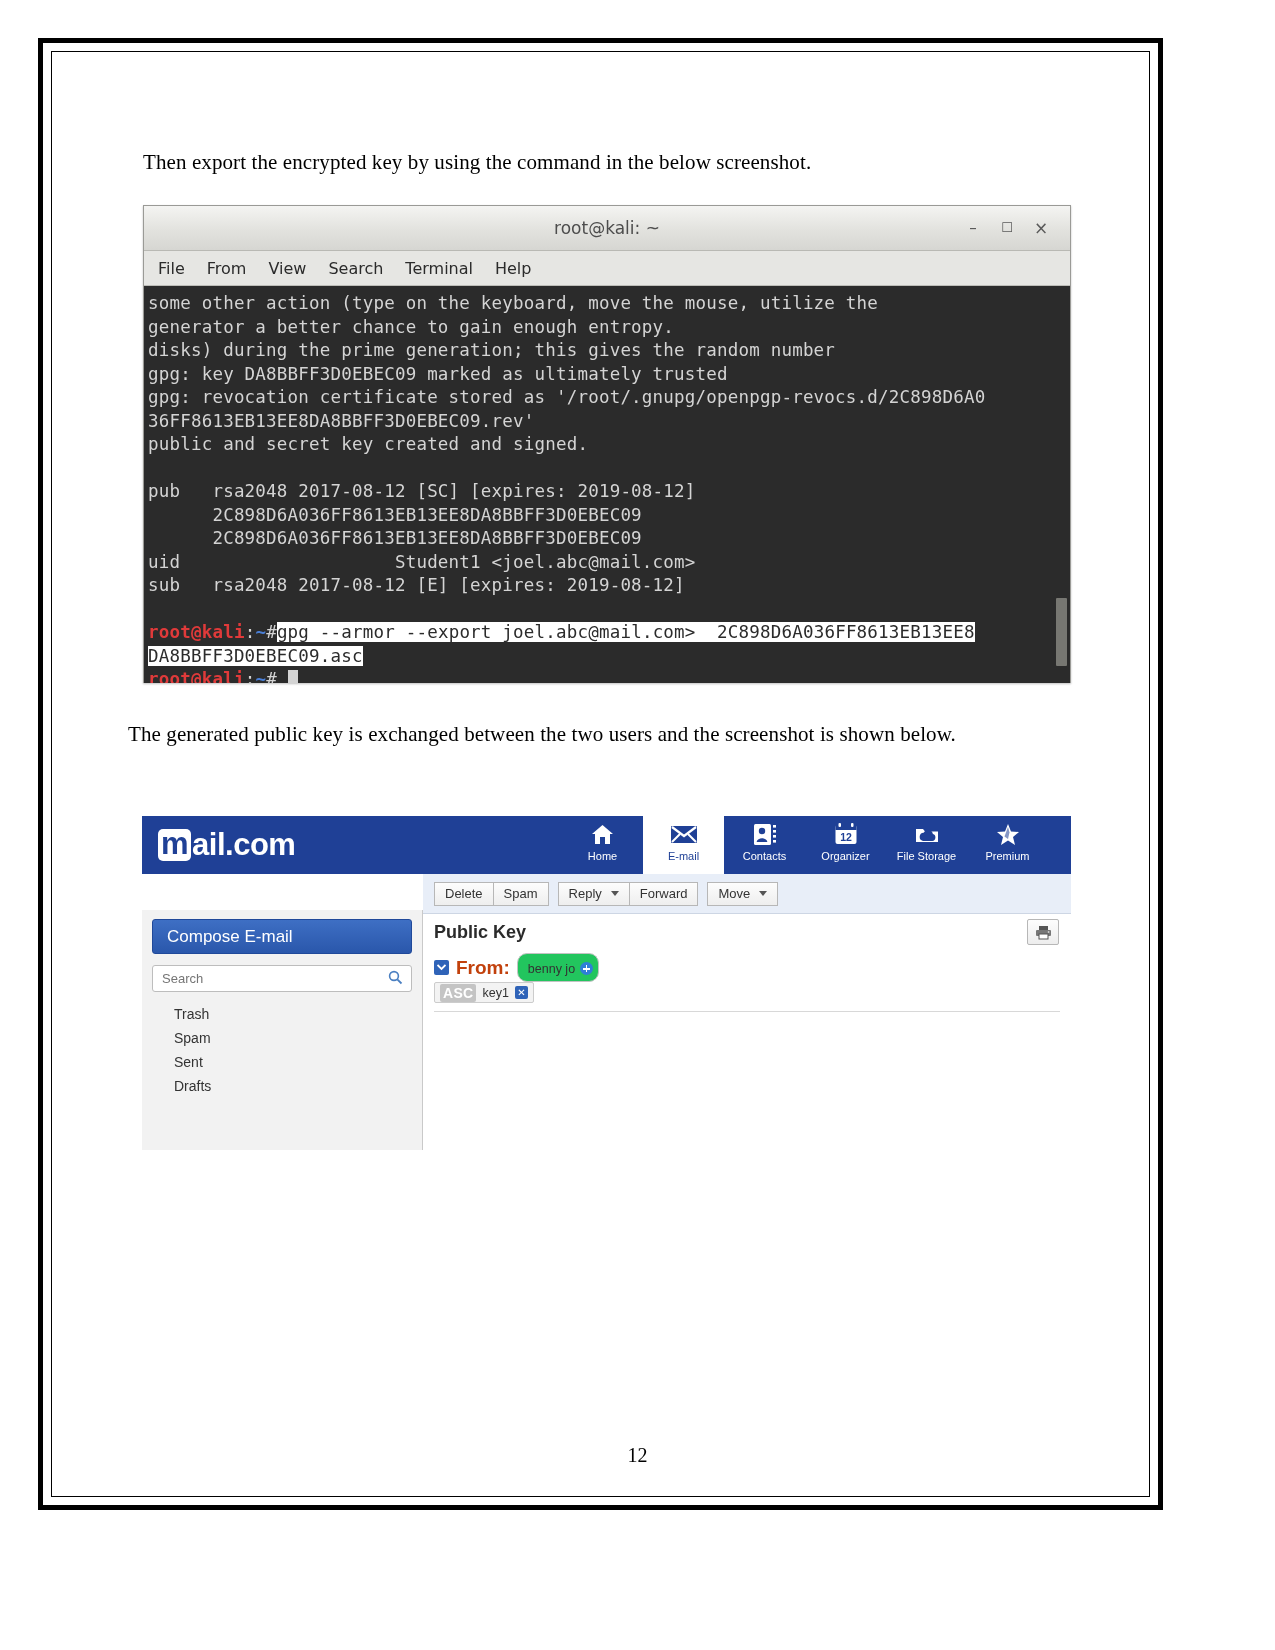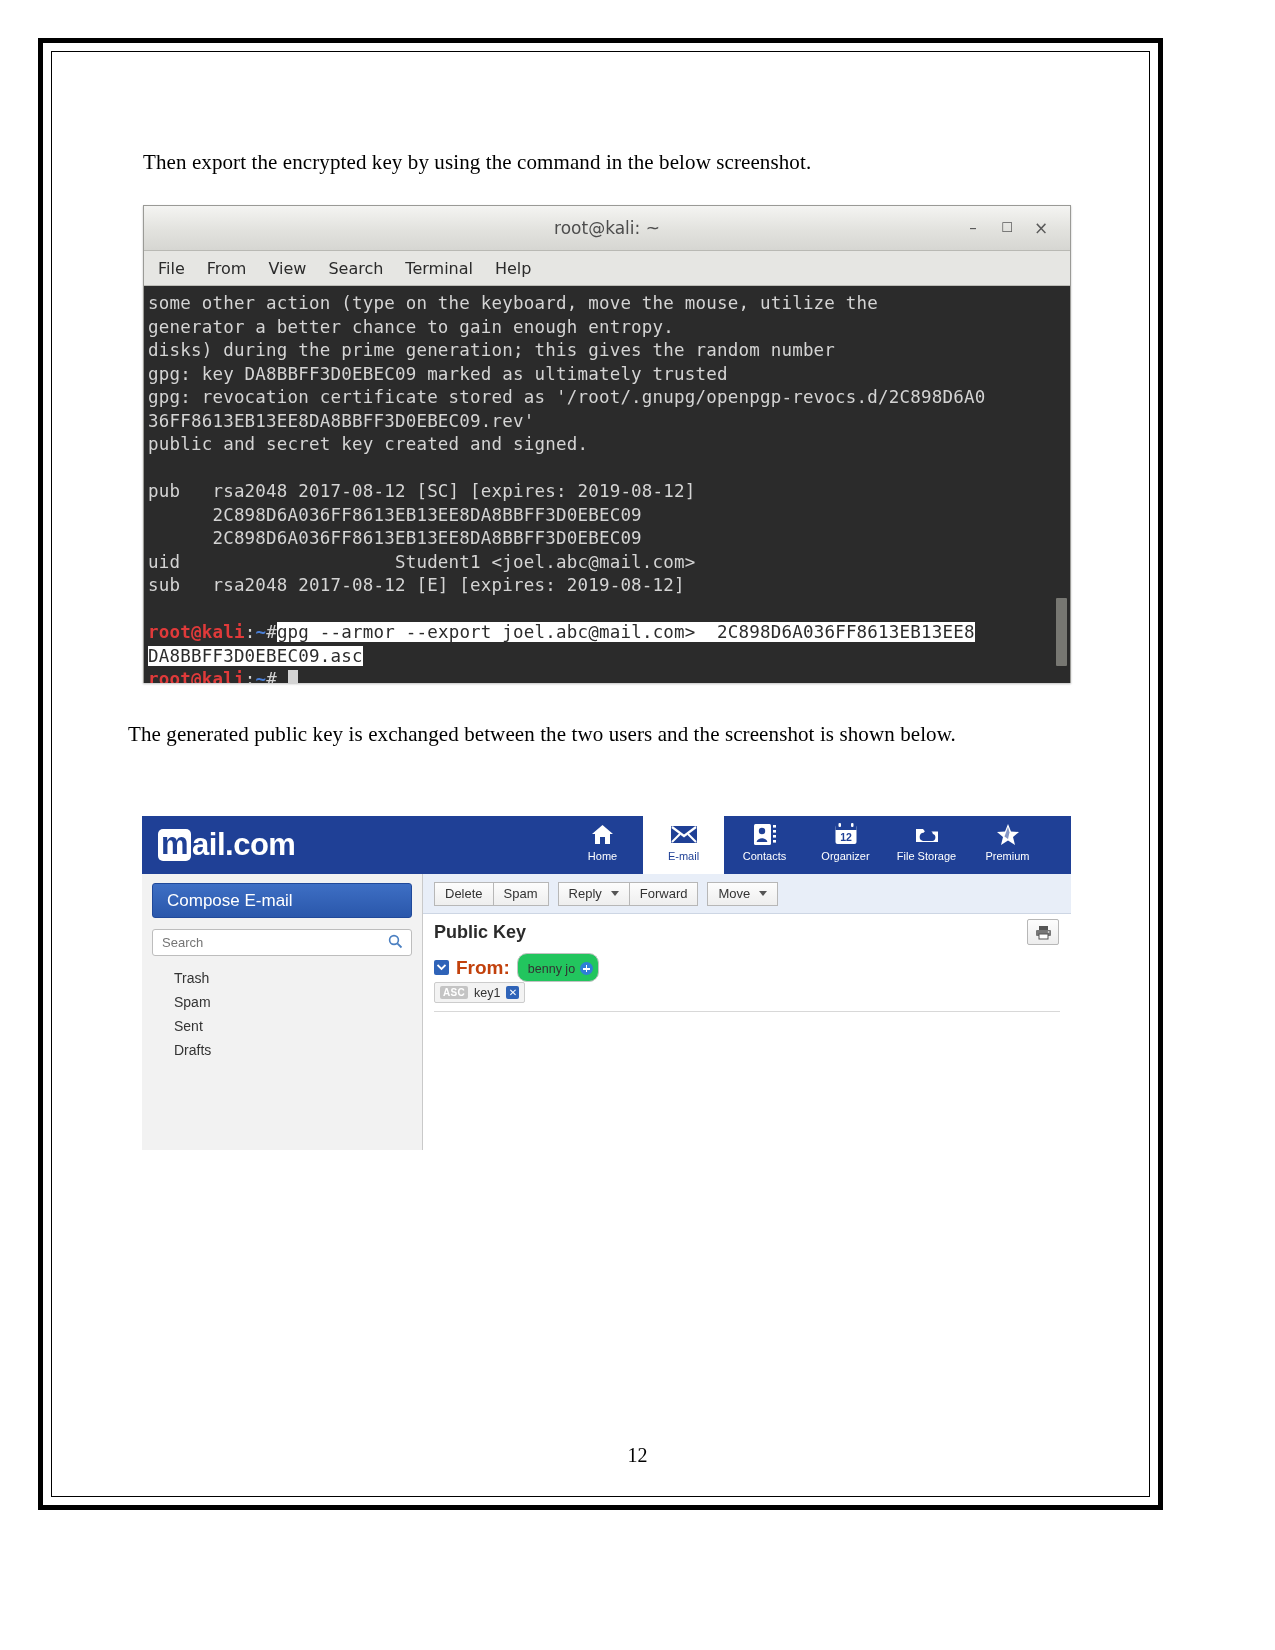--- a/index.html
+++ b/index.html
@@ -252,20 +252,21 @@
     display: flex;
   }
 
   
   #mail-sidebar {
     width: 281px;
     background: #f2f2f2;
     border-right: 1px solid #c9c9c9;
     box-sizing: border-box;
     padding: 9px 10px 0 10px;
+    margin-top: 36px;
   }
   #compose-button {
     height: 35px;
     background: linear-gradient(to bottom, #3e6fc4 0%, #2a57ab 100%);
     border: 1px solid #20499a;
     border-radius: 3px;
     color: #ffffff;
     font-size: 17px;
     display: flex;
     align-items: center;
@@ -444,21 +445,21 @@
     border: 1px solid #cccccc;
     border-radius: 2px;
     padding: 0 5px;
     font-size: 12.5px;
     color: #333;
     cursor: pointer;
   }
   #asc-badge {
     background: #c4c4c4;
     color: #ffffff;
-    font-size: 10px;
+    font-size: 14px;
     font-weight: bold;
     padding: 1px 3px;
     border-radius: 2px;
     letter-spacing: 0.3px;
   }
   #attach-close {
     width: 13px; height: 13px;
     background: #2f63b8;
     color: #fff;
     font-size: 10px;

